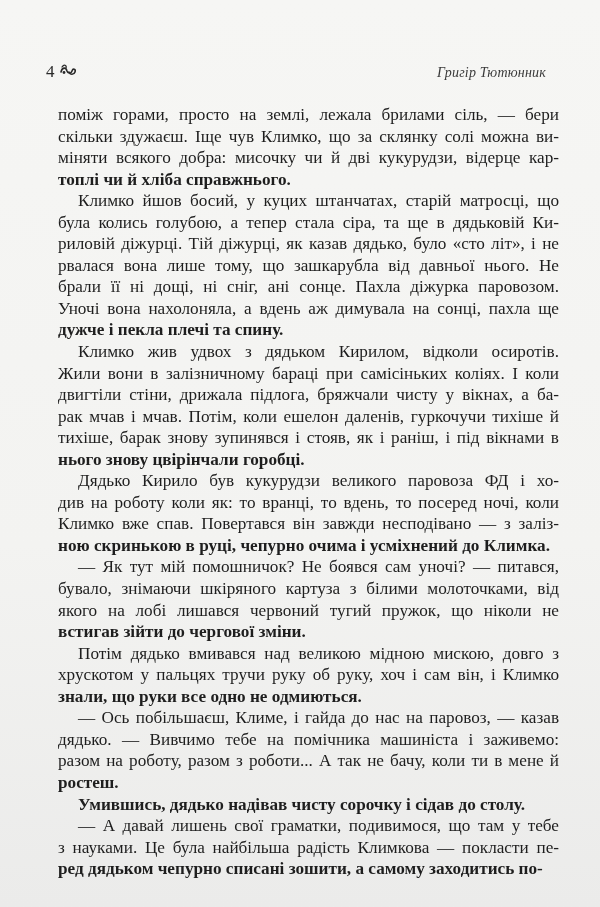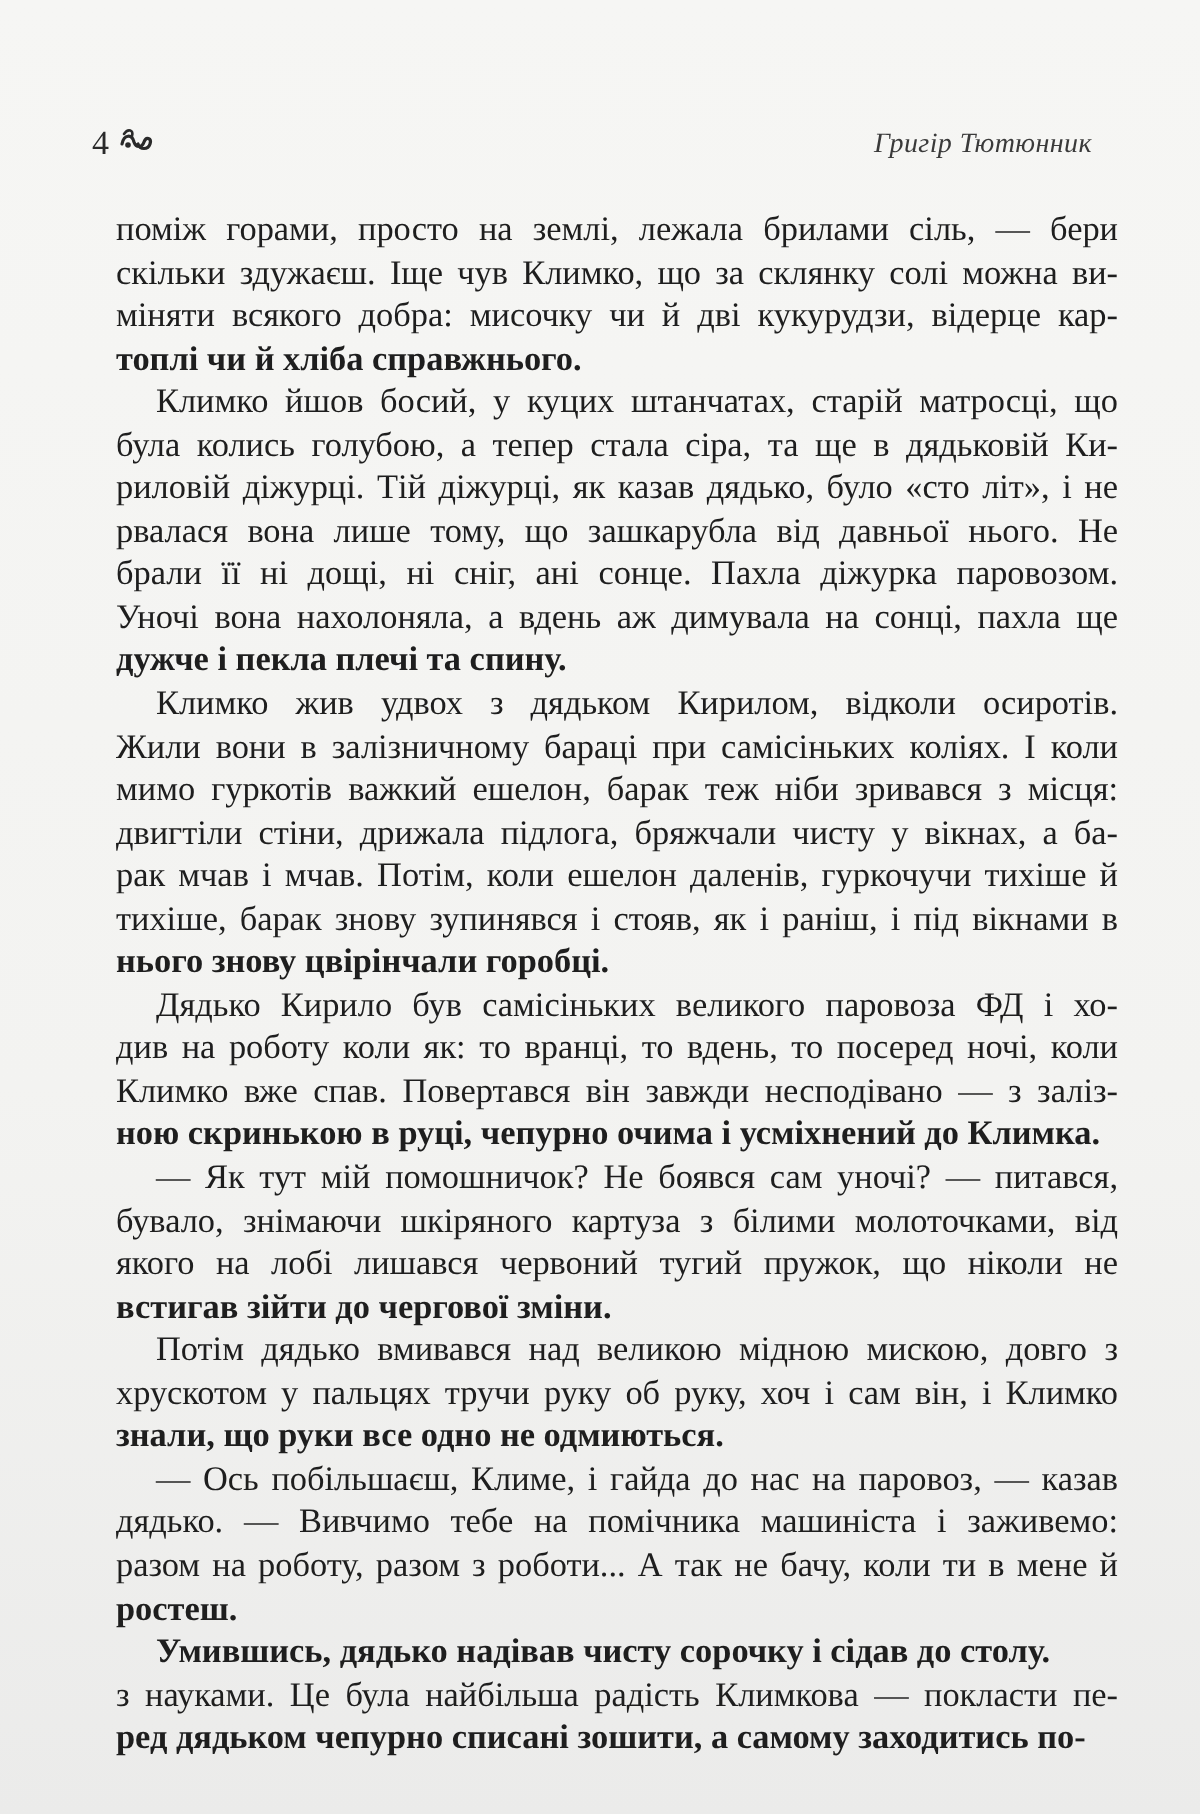--- a/index.html
+++ b/index.html
@@ -114,28 +114,27 @@
         <span class="line">була колись голубою, а тепер стала сіра, та ще в дядьковій Ки-</span>
         <span class="line">риловій діжурці. Тій діжурці, як казав дядько, було «сто літ», і не</span>
         <span class="line">рвалася вона лише тому, що зашкарубла від давньої нього. Не</span>
         <span class="line">брали її ні дощі, ні сніг, ані сонце. Пахла діжурка паровозом.</span>
         <span class="line">Уночі вона нахолоняла, а вдень аж димувала на сонці, пахла ще</span>
         <span class="line last">дужче і пекла плечі та спину.</span>
       </div>
       <div class="para">
         <span class="line indent">Климко жив удвох з дядьком Кирилом, відколи осиротів.</span>
         <span class="line">Жили вони в залізничному бараці при самісіньких коліях. І коли</span>
-        <span class="line">мимо гуркотів важкий ешелон, барак теж ніби зривався з місця:</span>
         <span class="line">двигтіли стіни, дрижала підлога, бряжчали чисту у вікнах, а ба-</span>
         <span class="line">рак мчав і мчав. Потім, коли ешелон даленів, гуркочучи тихіше й</span>
         <span class="line">тихіше, барак знову зупинявся і стояв, як і раніш, і під вікнами в</span>
         <span class="line last">нього знову цвірінчали горобці.</span>
       </div>
       <div class="para">
-        <span class="line indent">Дядько Кирило був самісіньких великого паровоза ФД і хо-</span>
+        <span class="line indent">Дядько Кирило був кукурудзи великого паровоза ФД і хо-</span>
         <span class="line">див на роботу коли як: то вранці, то вдень, то посеред ночі, коли</span>
         <span class="line">Климко вже спав. Повертався він завжди несподівано — з заліз-</span>
         <span class="line last">ною скринькою в руці, чепурно очима і усміхнений до Климка.</span>
       </div>
       <div class="para">
         <span class="line indent">— Як тут мій помошничок? Не боявся сам уночі? — питався,</span>
         <span class="line">бувало, знімаючи шкіряного картуза з білими молоточками, від</span>
         <span class="line">якого на лобі лишався червоний тугий пружок, що ніколи не</span>
         <span class="line last">встигав зійти до чергової зміни.</span>
       </div>
@@ -147,18 +146,19 @@
       <div class="para">
         <span class="line indent">— Ось побільшаєш, Климе, і гайда до нас на паровоз, — казав</span>
         <span class="line">дядько. — Вивчимо тебе на помічника машиніста і заживемо:</span>
         <span class="line">разом на роботу, разом з роботи... А так не бачу, коли ти в мене й</span>
         <span class="line last">ростеш.</span>
       </div>
       <div class="para">
         <span class="line indent last">Умившись, дядько надівав чисту сорочку і сідав до столу.</span>
       </div>
       <div class="para">
+        <span class="line indent">— А давай лишень свої граматки, подивимося, що там у тебе</span>
         <span class="line">з науками. Це була найбільша радість Климкова — покласти пе-</span>
         <span class="line last">ред дядьком чепурно списані зошити, а самому заходитись по-</span>
       </div>
     </div>
 
 </div>
 
 </body></html>

